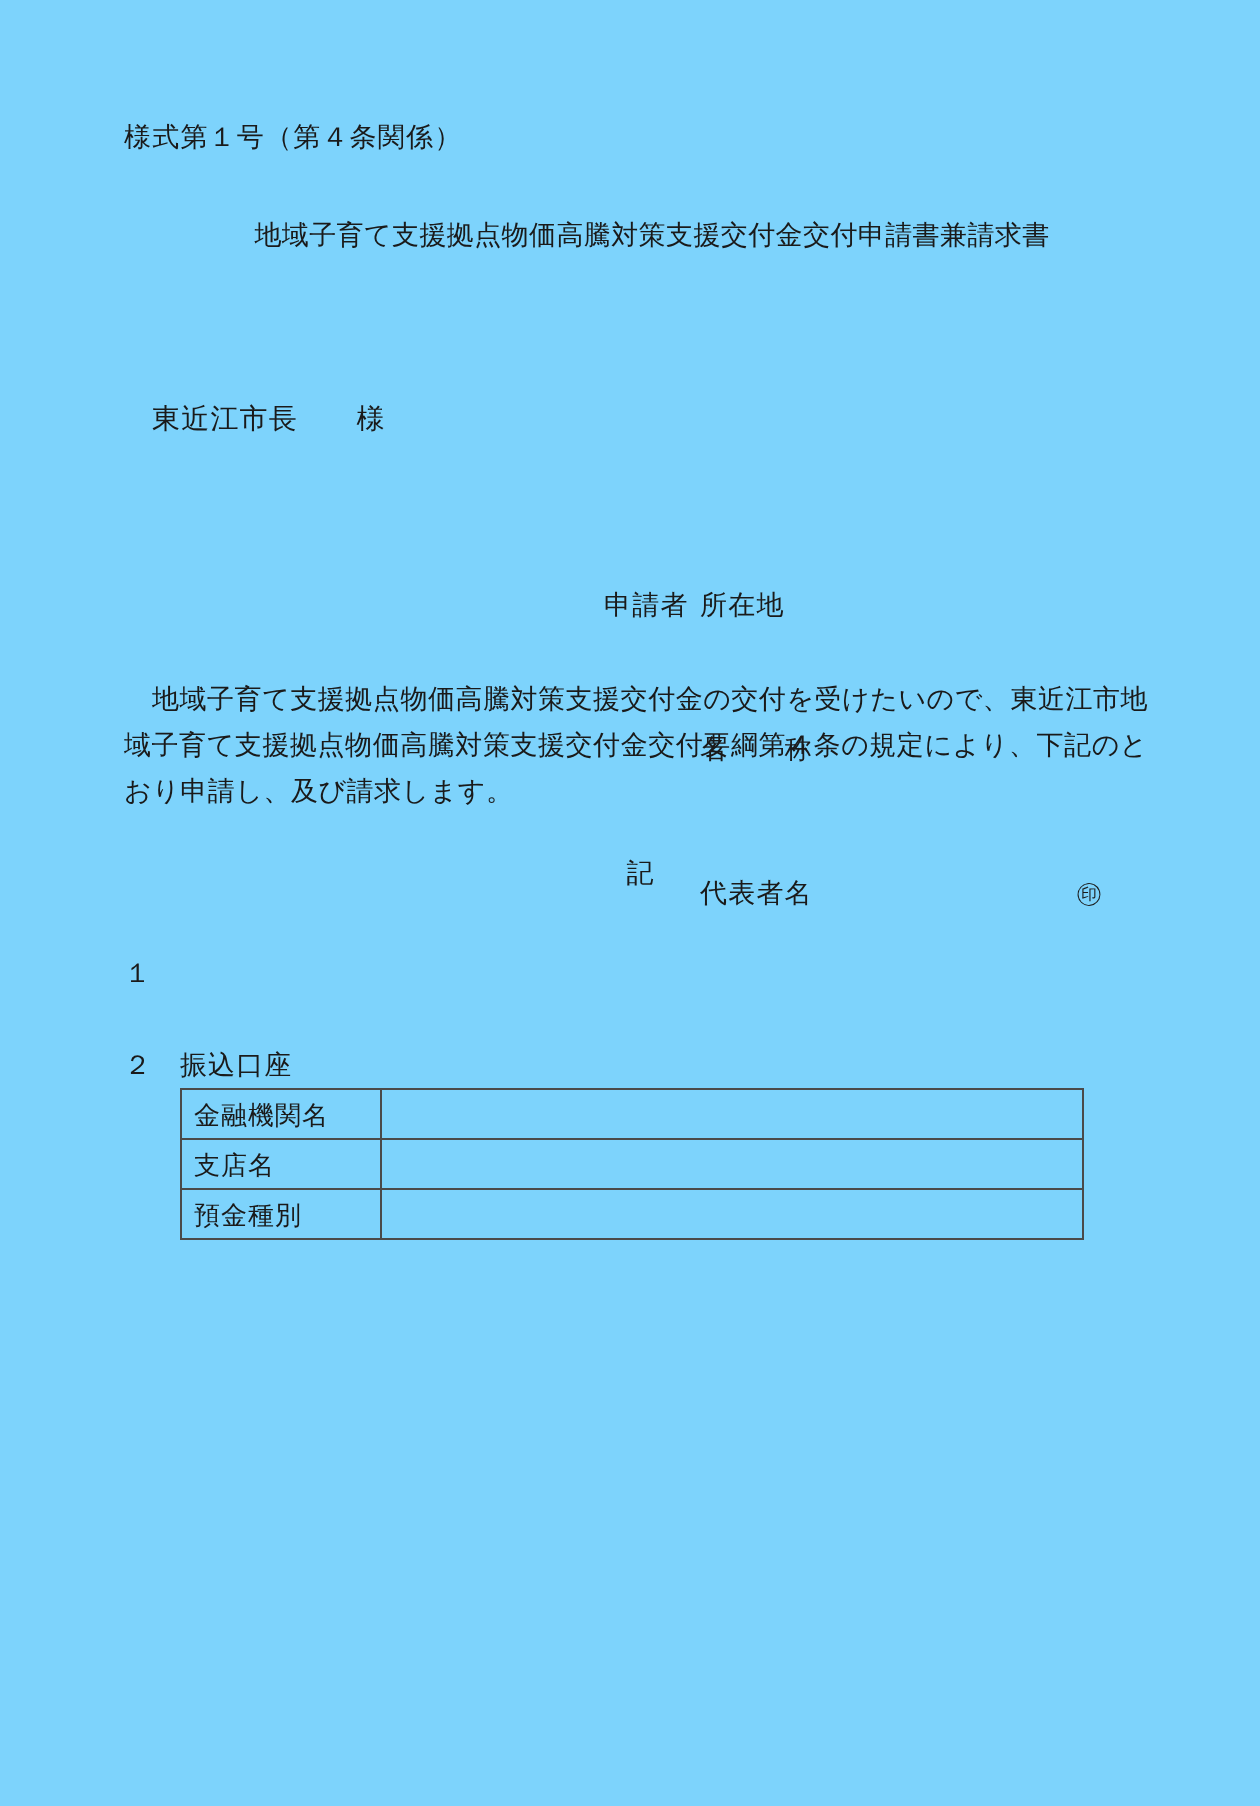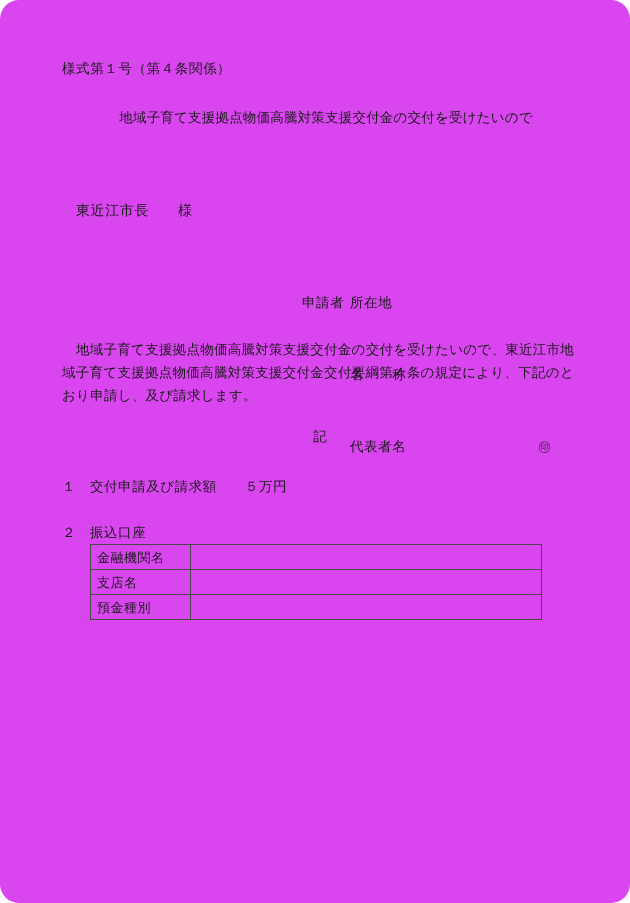--- a/index.html
+++ b/index.html
@@ -14,22 +14,21 @@
     position: relative;
     overflow: hidden;
     font-family: "Liberation Serif", "DejaVu Serif", serif;
     color: #1a1a1a;
     -webkit-font-smoothing: antialiased;
   }
 
   .page {
     position: absolute;
     inset: 0;
-    background: #d946ef;
-    border-radius: 19px;
+    background: #7dd3fc;
   }
 
   
   .tx {
     position: absolute;
     white-space: pre;
     line-height: 1.0;
   }
 
   
@@ -170,21 +169,21 @@
     width: 344px;
   }
 </style>
 </head>
 <body>
 
 <div class="page">
 
   <div class="tx form-no">様式第１号（第４条関係）</div>
 
-  <div class="tx doc-title">地域子育て支援拠点物価高騰対策支援交付金の交付を受けたいので</div>
+  <div class="tx doc-title">地域子育て支援拠点物価高騰対策支援交付金交付申請書兼請求書</div>
 
 
   <div class="tx addressee">東近江市長　　様</div>
 
   <div class="applicant">
     <div class="applicant-row">
       <span class="applicant-tag">申請者</span>
       <span class="applicant-field">所在地</span>
     </div>
     <div class="applicant-row">
@@ -199,21 +198,20 @@
   </div>
 
   <div class="body-para">
     <span class="indent"></span><span>地域子育て支援拠点物価高騰対策支援交付金の交付を受けたいので、東近江市地域</span><span>子育て支援拠点物価高騰対策支援交付金交付要綱第４条の規定により、下記のとおり</span><span>申請し、及び請求します。</span>
   </div>
 
   <div class="tx ki-marker">記</div>
 
   <div class="item item-1">
     <span class="item-num">１</span>
-    <span>交付申請及び請求額　　５万円</span>
   </div>
 
   <div class="item item-2">
     <span class="item-num">２</span>
     <span>振込口座</span>
   </div>
 
   <table class="bank-table">
     <tbody>
       <tr>

